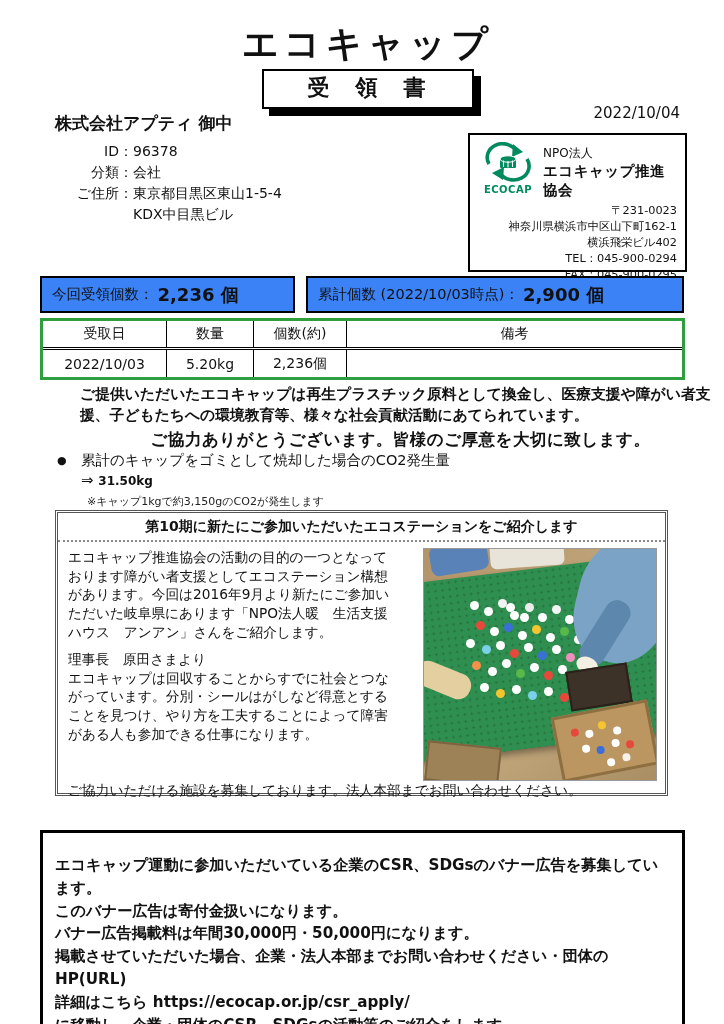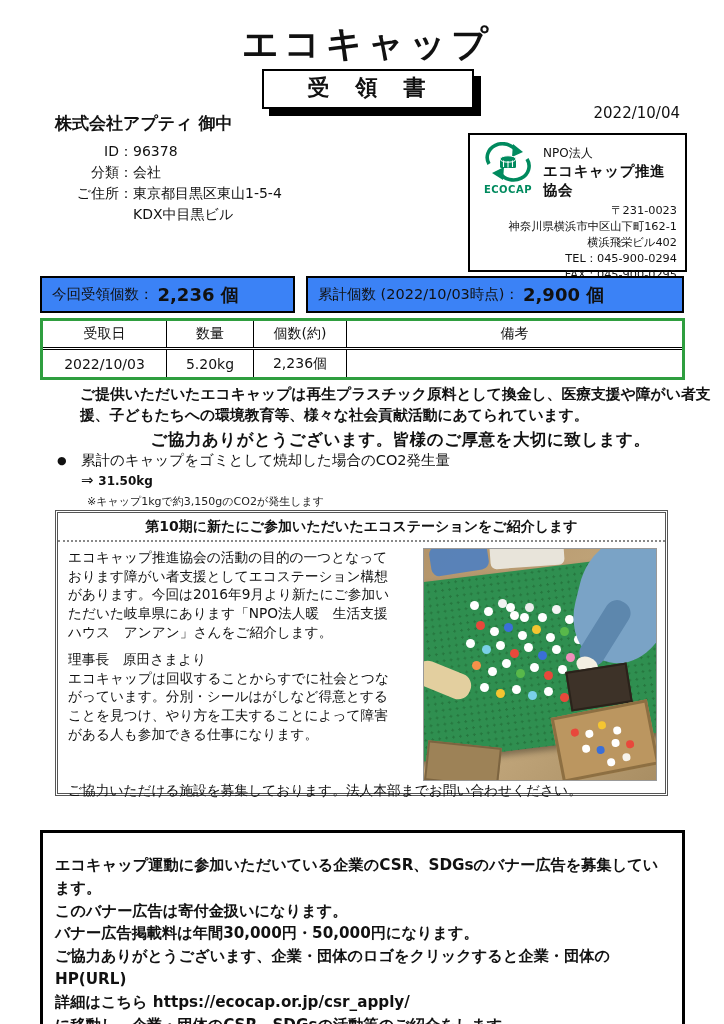--- a/index.html
+++ b/index.html
@@ -258,18 +258,18 @@
     </div>
     <div class="feature-footer">ご協力いただける施設を募集しております。法人本部までお問い合わせください。</div>
   </div>
 
   <div class="hp-note">※皆様の受領個数は当協会HPの「キャップ回収実績」に、掲載させて頂きます</div>
 
   <div class="banner-box">
     <div>エコキャップ運動に参加いただいている企業のCSR、SDGsのバナー広告を募集しています。</div>
     <div>このバナー広告は寄付金扱いになります。</div>
     <div>バナー広告掲載料は年間30,000円・50,000円になります。</div>
-    <div>ご協力ありがとうございます、企業・団体のロゴをクリックすると企業・団体のHP(URL)</div>
+    <div>掲載させていただいた場合、企業・法人本部までお問い合わせください・団体のHP(URL)</div>
     <div>詳細はこちら https://ecocap.or.jp/csr_apply/</div>
     <div>に移動し、企業・団体のCSR、SDGsの活動等のご紹介をします。</div>
   </div>
 
 </div>
 
 </body></html>

